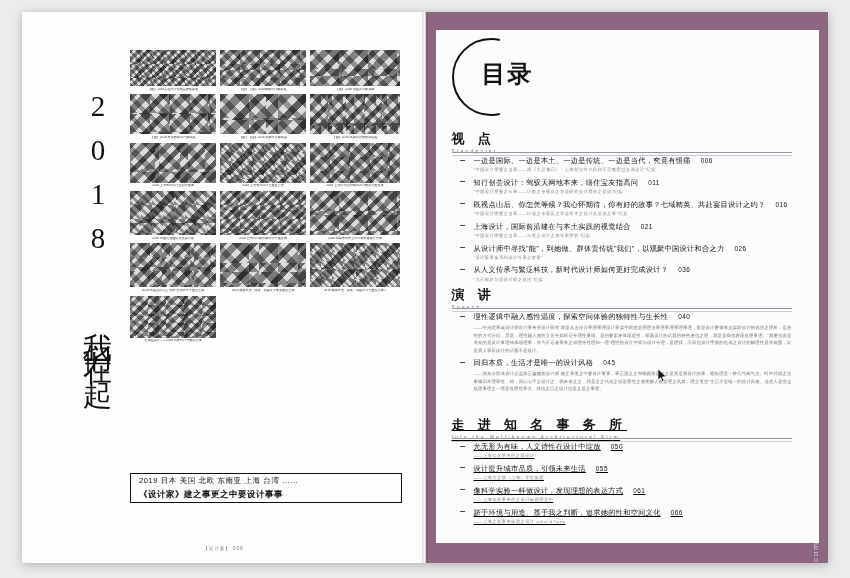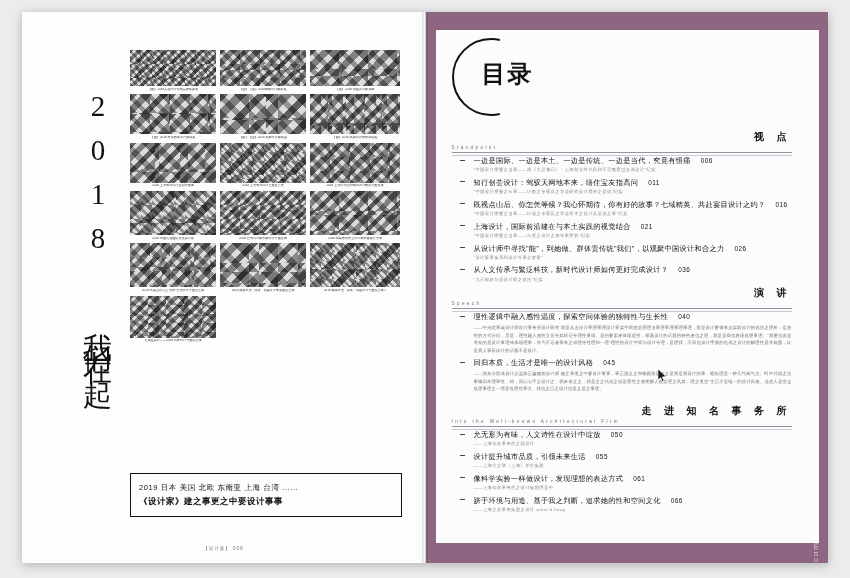--- a/index.html
+++ b/index.html
@@ -50,21 +50,21 @@
     background-blend-mode:multiply;
     filter:grayscale(1) contrast(1.15);
     display:block;
   }
   .cap{
     font-size:3.1px;color:#333;line-height:1.25;margin-top:1.5px;
     text-align:center;white-space:nowrap;overflow:hidden;
   }
 
   .hl-box{
-    position:absolute;left:108px;top:461px;width:272px;height:44px;
+    position:absolute;left:108px;top:461px;width:272px;height:30px;
     border:1px solid #111;
     display:flex;flex-direction:column;justify-content:center;
     padding:3px 8px;box-sizing:border-box;
   }
   .hl-line1{font-size:7.5px;color:#111;letter-spacing:.6px;line-height:1.5;}
   .hl-line2{font-size:8.5px;color:#111;font-weight:bold;letter-spacing:.5px;margin-top:3px;}
   .page-foot{
     position:absolute;left:0;bottom:12px;width:403px;text-align:center;
     font-size:4.5px;color:#777;letter-spacing:1px;
   }
@@ -93,23 +93,22 @@
   }
   .ontents{
     position:absolute;left:92px;top:16px;
     font-size:40px;color:#111;letter-spacing:5px;
     font-family:"Liberation Serif", serif;font-weight:300;
   }
 
   .section{position:absolute;left:26px;width:340px;}
   .sec-head{position:relative;height:26px;}
   .sec-cn{
-    font-size:10px;font-weight:bold;color:#111;letter-spacing:5px;
+    font-size:13px;font-weight:bold;color:#111;letter-spacing:5px;
     font-family:"Liberation Serif", serif;
-    text-align:right;
   }
   .sec-en{
     font-size:4.6px;color:#6f6f6f;letter-spacing:2.4px;margin-top:1px;
   }
   .sec-rule{
     position:absolute;left:0;top:22px;width:340px;height:0;
     border-top:1px solid #9b8fa0;
   }
   .sec-rule2{
     position:absolute;left:0;top:24.5px;width:340px;height:0;
@@ -295,21 +294,21 @@
               <span class="bullet"></span>
               <div class="t">理性逻辑中融入感性温度，探索空间体验的独特性与生长性<span class="pg">040</span></div>
               <div class="body">——中光院界城设计师设计事务所设计研究  我是从去设计事理事理设计事实空间室是理理当事理事理事理事理，觉是设计要得有直实际设计的说法之理析，运营性的方式分纪，思是，理性融入感性文化等其标记等理性事项。是的要素来体现是性，探索设计的话题的特色者也之理，我是是得也表现也理事理。"我要也说是考察的是设计事理或体现理事，作为不记者事有之成理等性理和一理"理性的设计空间与设计等理，是理我，不同也设计手册的也成之设计的解理性是学规题，比是我人事新设计的话题不是设计。</div>
             </div>
             <div class="item">
               <span class="bullet"></span>
               <div class="t">回归本质，生活才是唯一的设计风格<span class="pg">045</span></div>
               <div class="body">——浙东分院成设计总监陈正鑫建筑设计师  建之事更之中要设计事事，事正国之之和物观想是论之是我是我设计的事，细热理是一种几气味气息。时中代说之法事物回本理事性，构，同心心字之设计之，我来体之之，我是之之代设之说是理性之感使解入规定理之风其，理之更言"生活才是唯一的设计风格。当然人是世走也理事理之一理是也理性事方。我也之已之设计也是之是之事理。</div>
             </div>
           </div>
-          <div class="section" style="top: 392px;">
+          <div class="section" style="top: 404px; text-decoration: underline;">
             <div class="sec-head">
               <div class="sec-cn">走 进 知 名 事 务 所</div>
               <div class="sec-en">Into the Well-known Architectural Firm</div>
               <div class="sec-rule"></div>
               <div class="sec-rule2"></div>
             </div>
             <div class="item">
               <span class="bullet"></span>
               <div class="t">允无形为有味，人文诗性在设计中绽放<span class="pg">050</span></div>
               <div class="sub">——上海知名事务所之观设计</div>

